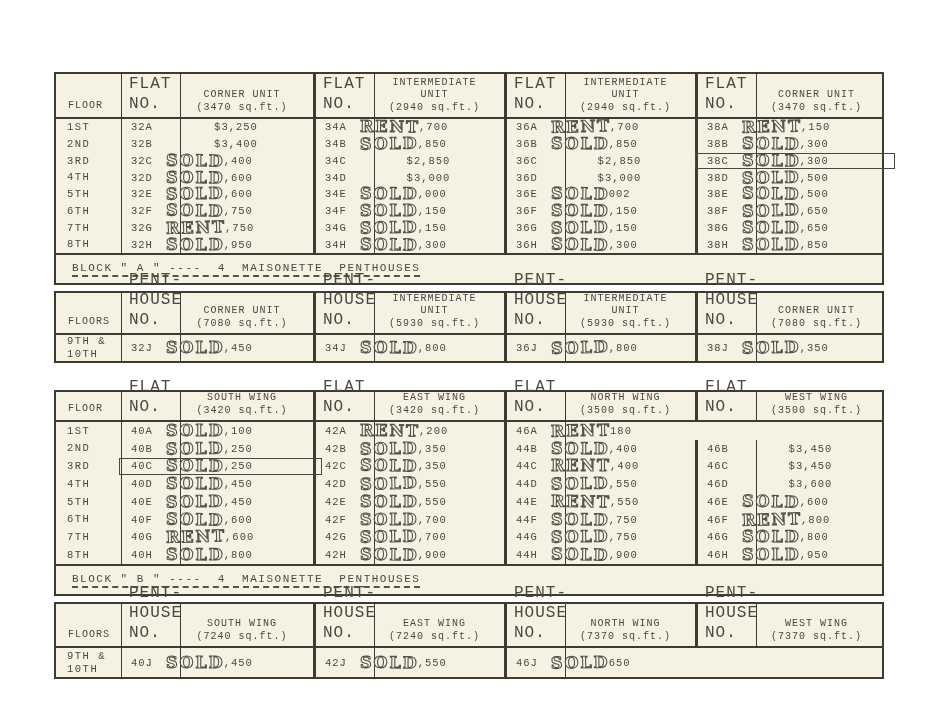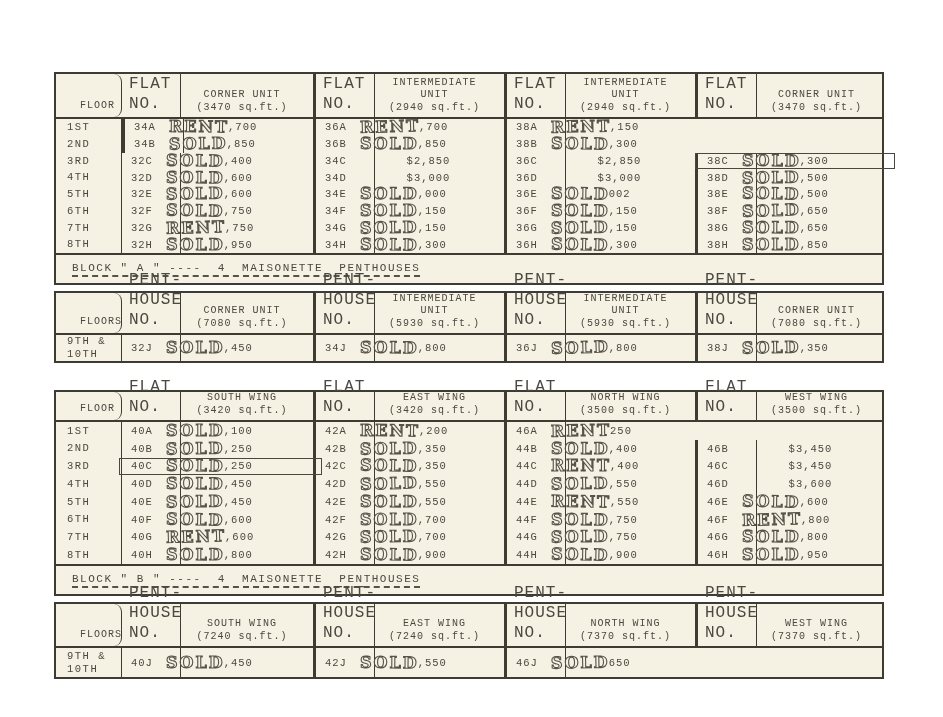--- a/index.html
+++ b/index.html
@@ -21,21 +21,21 @@
   .t-main-a .row{height:16.75px;}
   .t-main-b .row{height:17.75px;}
   .t-ph-a .row{height:26px;}
   .t-ph-b .row{height:29px;}
   .t-main-a .header-row{height:45px;}
   .t-main-b .header-row{height:30px;}
   .t-ph-a .header-row{height:42px;}
   .t-ph-b .header-row{height:44px;}
   .header-row{border-bottom:2px solid #3e3b32;}
   
-  .header-floor{display:flex;align-items:flex-end;padding:0 0 5px 24px;font-size:10px;letter-spacing:1px;white-space:pre-line;line-height:1.25;border-radius:8px;}
+  .header-floor{display:flex;align-items:flex-end;padding:0 0 5px 12px;font-size:10px;letter-spacing:1px;white-space:pre-line;line-height:1.25;}
   .header-group{display:flex;align-items:flex-end;padding-bottom:3px;}
   .flat-h{flex:0 0 58px;padding-left:7px;white-space:pre-line;font-size:16px;letter-spacing:1px;line-height:1.25;}
   .unit-h{flex:1;text-align:center;white-space:pre-line;font-size:10px;letter-spacing:1px;line-height:1.25;padding-right:16px;}
   
   .floor-label{display:flex;align-items:center;padding-left:11px;font-size:10.5px;letter-spacing:1.5px;white-space:pre-line;line-height:1.2;}
   .unit-cell{display:flex;align-items:center;overflow:visible;}
   .flat{flex:0 0 42px;padding-left:9px;font-size:10.5px;letter-spacing:1px;white-space:nowrap;}
   .price{font-size:10.5px;letter-spacing:1px;white-space:nowrap;}
   .price.centered{flex:1;text-align:center;padding-right:14px;}
   .stamp{
@@ -82,38 +82,46 @@
           </div>
           <div class="group-cell header-group g3">
             <span class="flat-h">FLAT
 NO.</span>
             <span class="unit-h">CORNER UNIT
 (3470 sq.ft.)</span>
           </div>
         </div>
         <div class="row">
           <div class="cell floor-col floor-label">1ST</div>
+          <div class="group-cell unit-cell g0">
+            <span class="flat">32A</span>
+            <span class="price centered">$3,250</span>
+          </div>
           <div class="group-cell unit-cell g1">
             <span class="flat">34A</span>
             <span class="stamp" style="transform: rotate(0.6deg);">RENT</span>
             <span class="price">,700</span>
           </div>
           <div class="group-cell unit-cell g2">
             <span class="flat">36A</span>
             <span class="stamp" style="transform: rotate(-1.6deg);">RENT</span>
             <span class="price">,700</span>
           </div>
           <div class="group-cell unit-cell g3">
             <span class="flat">38A</span>
             <span class="stamp" style="transform: rotate(-1.2deg);">RENT</span>
             <span class="price">,150</span>
           </div>
         </div>
         <div class="row">
           <div class="cell floor-col floor-label">2ND</div>
+          <div class="group-cell unit-cell g0">
+            <span class="flat">32B</span>
+            <span class="price centered">$3,400</span>
+          </div>
           <div class="group-cell unit-cell g1">
             <span class="flat">34B</span>
             <span class="stamp" style="transform: rotate(-0.8deg);">SOLD</span>
             <span class="price">,850</span>
           </div>
           <div class="group-cell unit-cell g2">
             <span class="flat">36B</span>
             <span class="stamp" style="transform: rotate(0.4deg);">SOLD</span>
             <span class="price">,850</span>
           </div>
@@ -360,21 +368,21 @@
             <span class="price">,100</span>
           </div>
           <div class="group-cell unit-cell g1">
             <span class="flat">42A</span>
             <span class="stamp" style="transform: rotate(0.6deg);">RENT</span>
             <span class="price">,200</span>
           </div>
           <div class="group-cell unit-cell g3">
             <span class="flat">46A</span>
             <span class="stamp" style="transform: rotate(-1.2deg);">RENT</span>
-            <span class="price">250</span>
+            <span class="price">180</span>
           </div>
         </div>
         <div class="row">
           <div class="cell floor-col floor-label">2ND</div>
           <div class="group-cell unit-cell g0">
             <span class="flat">40B</span>
             <span class="stamp" style="transform: rotate(-1.2deg);">SOLD</span>
             <span class="price">,250</span>
           </div>
           <div class="group-cell unit-cell g1">

